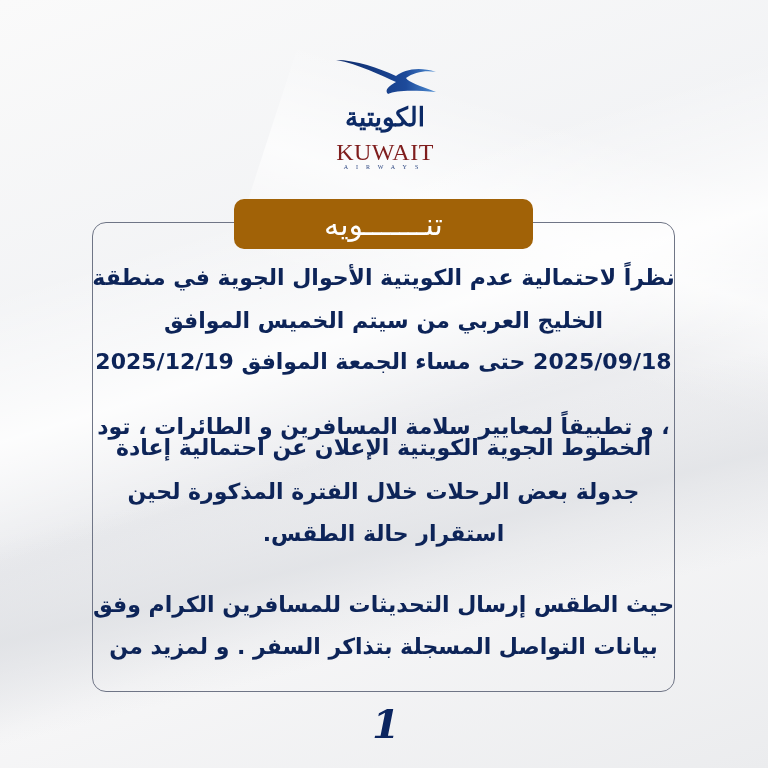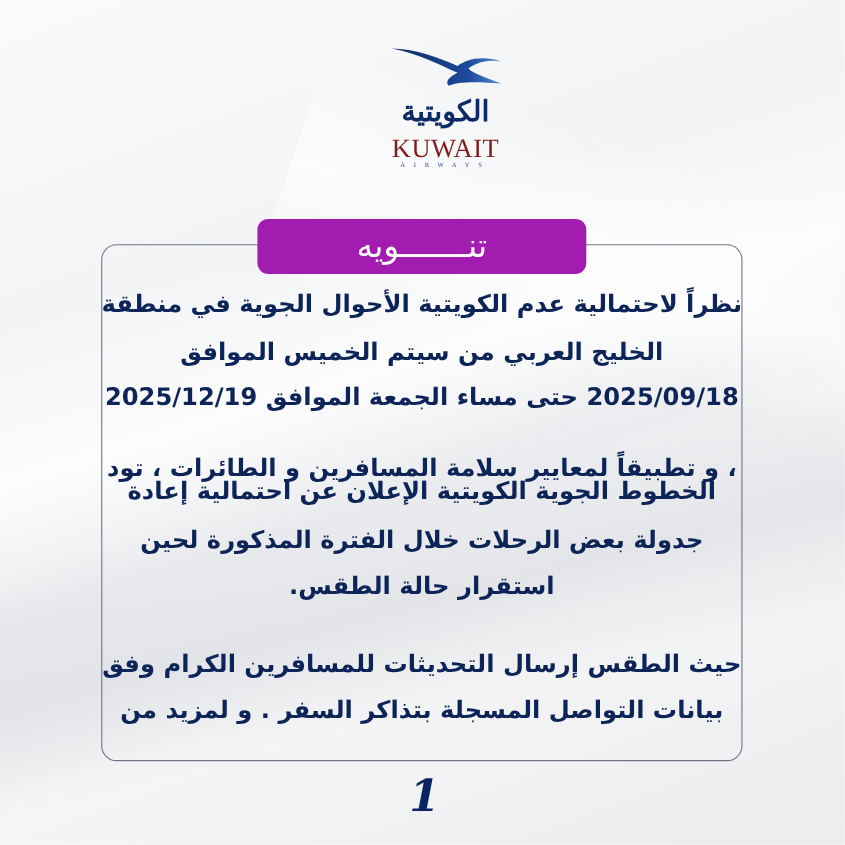--- a/index.html
+++ b/index.html
@@ -16,41 +16,41 @@
   .bg-sweep2 {
     position: absolute; left: -80px; top: 560px; width: 1000px; height: 200px;
     background: linear-gradient(180deg, rgba(225,226,230,0) 0%, rgba(220,222,226,0.7) 50%, rgba(235,236,238,0) 100%);
     transform: rotate(-14deg); transform-origin: left top;
   }
   .bg-sweep3 {
     position: absolute; left: 300px; top: 40px; width: 700px; height: 220px;
     background: linear-gradient(180deg, rgba(255,255,255,0) 0%, rgba(255,255,255,0.7) 50%, rgba(255,255,255,0) 100%);
     transform: rotate(18deg); transform-origin: left top;
   }
-  .logo { position: absolute; left: 330px; top: 36px; width: 110px; height: 122px; margin-left: 20px; }
+  .logo { position: absolute; left: 330px; top: 52px; width: 110px; height: 122px; }
   .logo svg { position: absolute; left: 4px; top: 0; }
   .logo-ar {
     position: absolute; left: 0; width: 110px; top: 50px; text-align: center;
     font-family: "DejaVu Serif", serif; font-size: 26px; color: #0c2a66; font-weight: bold; direction: rtl;
   }
   .logo-en {
     position: absolute; left: 0; width: 110px; top: 87px; text-align: center;
     font-family: "Liberation Serif", serif; font-size: 24px; color: #7f1d1d; letter-spacing: 0.5px;
   }
   .logo-sub {
     position: absolute; left: 0; width: 110px; top: 112px; text-align: center;
     font-family: "Liberation Serif", serif; font-size: 6px; color: #2c4680; letter-spacing: 8px;
   }
   .frame {
     position: absolute; left: 92px; top: 222px; width: 583px; height: 470px;
     border: 1.5px solid #6f7586; border-radius: 14px; box-sizing: border-box;
   }
   .badge {
     position: absolute; left: 234px; top: 199px; width: 299px; height: 50px;
-    background: #a21caf; border-radius: 10px;
+    background: #a16207; border-radius: 10px;
     display: flex; align-items: center; justify-content: center;
     color: #ffffff; font-size: 30px; direction: rtl; letter-spacing: 1px;
   }
   .body-text {
     position: absolute; left: 92px; width: 583px; text-align: center; direction: rtl;
     color: #0d2458; font-size: 22px; font-weight: bold; white-space: nowrap;
   }
   .page-num {
     position: absolute; left: 372px; top: 700px; width: 24px; text-align: center;
     font-family: "DejaVu Serif", serif; font-style: italic; font-weight: bold;

